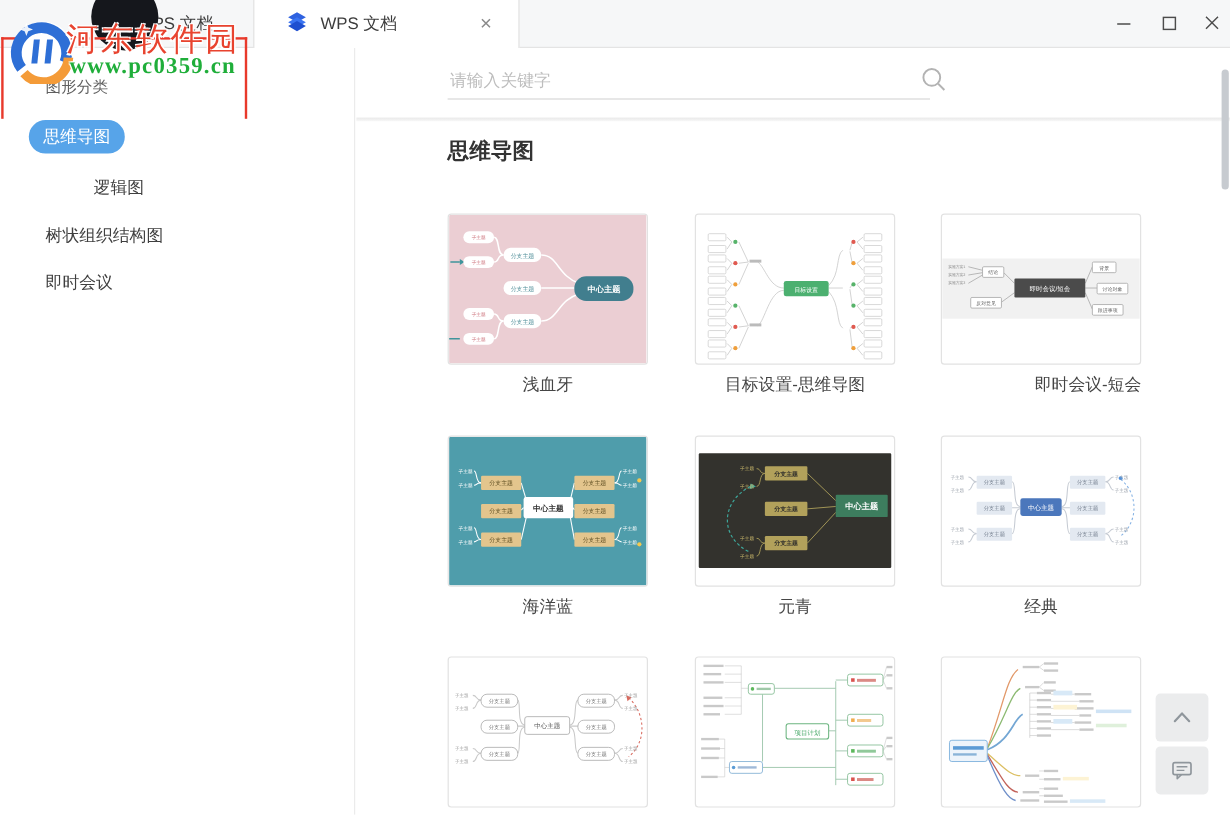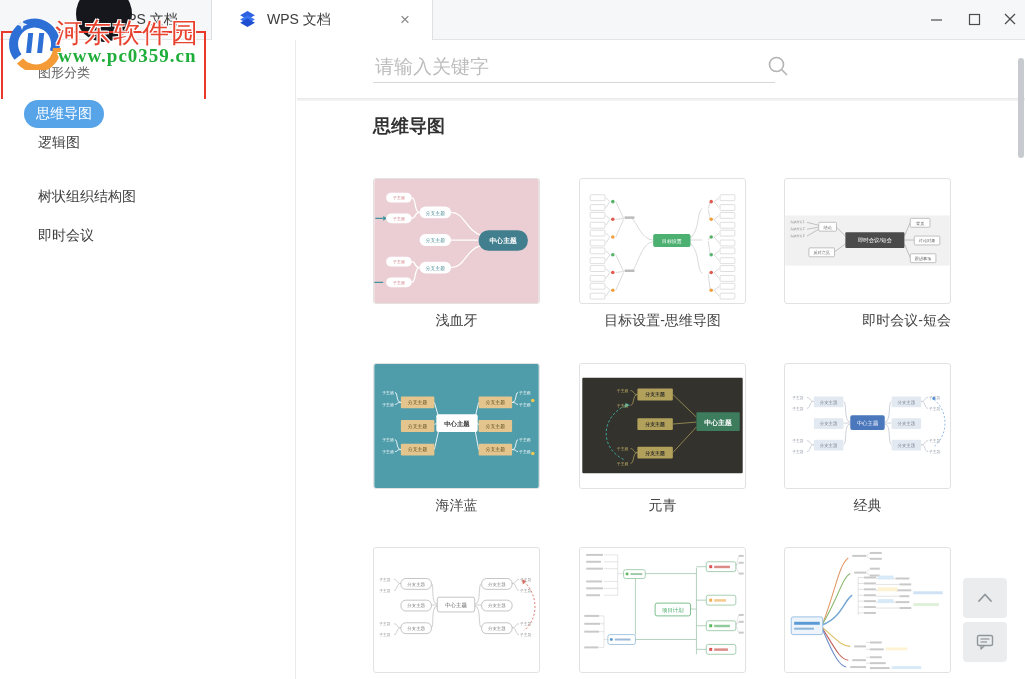--- a/index.html
+++ b/index.html
@@ -19,21 +19,21 @@
   .winbtn{top:0;width:34px;height:38px;display:flex;align-items:center;justify-content:center;}
   
   .sidebar{left:0;top:40px;width:296px;height:639px;background:#fff;border-right:1px solid #ebebeb;box-sizing:border-box;}
   .side-title{left:38px;top:64px;font-size:13px;color:#5f5f5f;}
   .side-pill{left:24px;top:100px;width:80px;height:28px;background:#57a4e9;border-radius:14px;color:#fff;
              font-size:14px;display:flex;align-items:center;justify-content:center;}
   .side-item{left:38px;font-size:14px;color:#3f3f3f;height:20px;line-height:20px;}
   
   .search-panel{left:297px;top:40px;width:728px;height:58px;background:#fff;}
   .search-input{left:373px;top:52px;width:398px;height:28px;border:none;outline:none;border-bottom:1px solid #d8d8d8;
-                font-size:19px;color:#444;background:transparent;font-family:inherit;}
+                font-size:14px;color:#444;background:transparent;font-family:inherit;}
   .search-input::placeholder{color:#bdbdbd;}
   .divider-band{left:297px;top:98px;width:728px;height:3px;background:linear-gradient(#e9e9e9,#f7f7f7);}
   .heading{left:373px;top:114px;font-size:18px;font-weight:600;color:#333;}
   .card{width:167px;height:126px;background:#fff;border:1px solid #e2e2e2;border-radius:3px;box-sizing:border-box;
         overflow:hidden;}
   .card svg{display:block;width:100%;height:100%;}
   .caption{width:167px;text-align:center;font-size:14px;color:#454545;}
   
   .float-btn{left:963px;width:44px;height:40px;background:#ebeced;border-radius:4px;display:flex;
              align-items:center;justify-content:center;}
@@ -93,21 +93,21 @@
 <div class="abs winbtn" style="left:993px;">
   <svg width="14" height="14" viewBox="0 0 14 14">
       <line x1="2" y1="2" x2="12" y2="12" stroke="#4c4c4c" stroke-width="1.2"></line>
       <line x1="12" y1="2" x2="2" y2="12" stroke="#4c4c4c" stroke-width="1.2"></line>
     </svg>
 </div>
 
 <div class="abs sidebar"></div>
 <div class="abs side-title">图形分类</div>
 <div class="abs side-pill">思维导图</div>
-<div class="abs side-item" style="top:132px;">逻辑图</div>
+<div class="abs side-item" style="top:146px;margin-left:40px;">逻辑图</div>
 <div class="abs side-item" style="top:186px;">树状组织结构图</div>
 <div class="abs side-item" style="top:225px;">即时会议</div>
 
 <div class="abs search-panel"></div>
 <input class="abs search-input" placeholder="请输入关键字" style="">
 <div class="abs" style="left:766px;top:54px;">
   <svg width="24" height="24" viewBox="0 0 24 24">
       <circle cx="10.5" cy="10.5" r="7" fill="none" stroke="#b3b3b3" stroke-width="1.6"></circle>
       <line x1="15.8" y1="15.8" x2="21" y2="21" stroke="#b3b3b3" stroke-width="1.6"></line>
     </svg>

